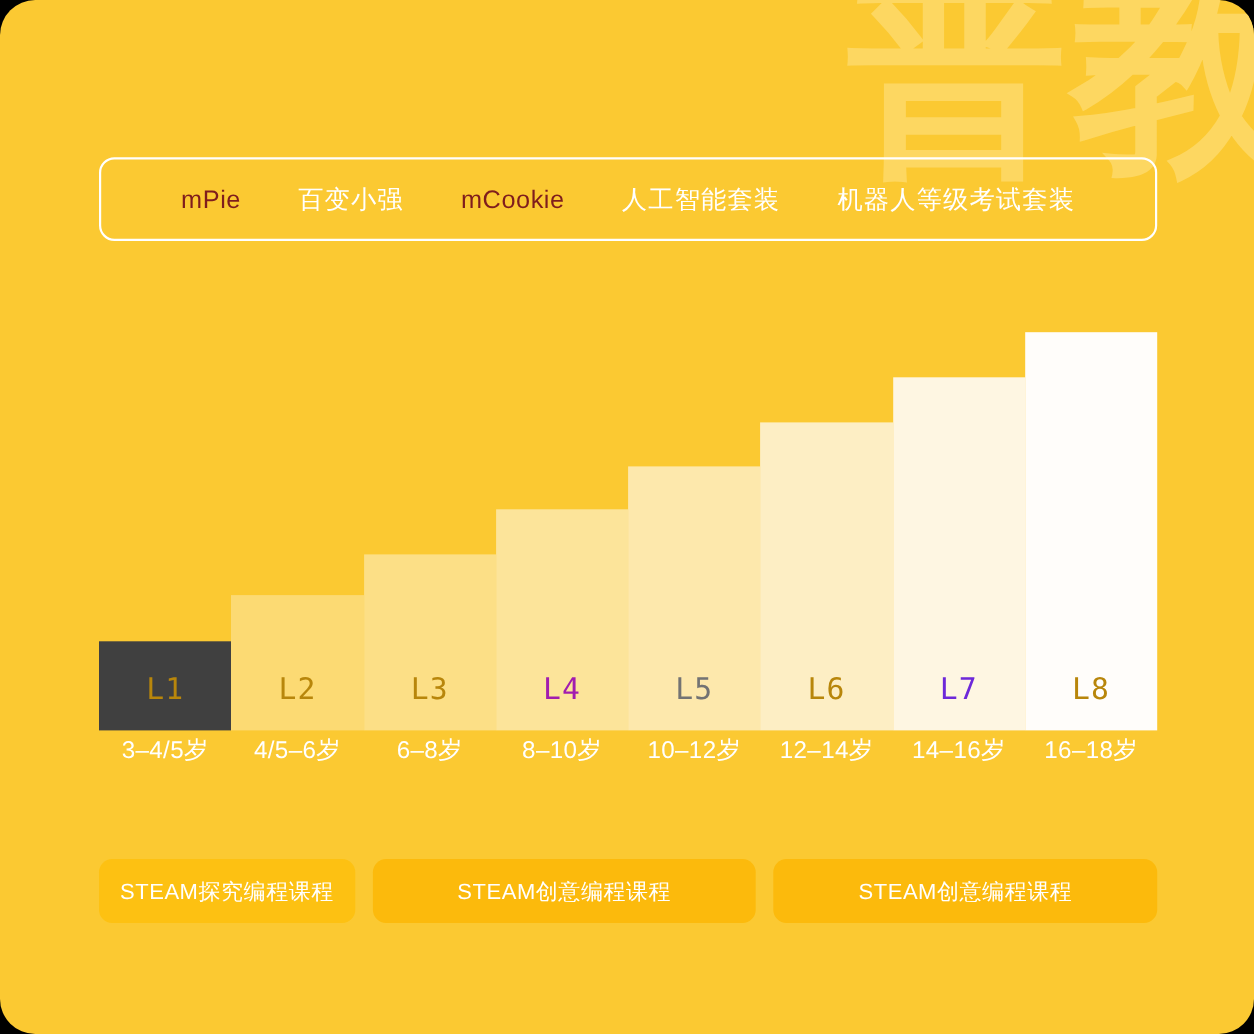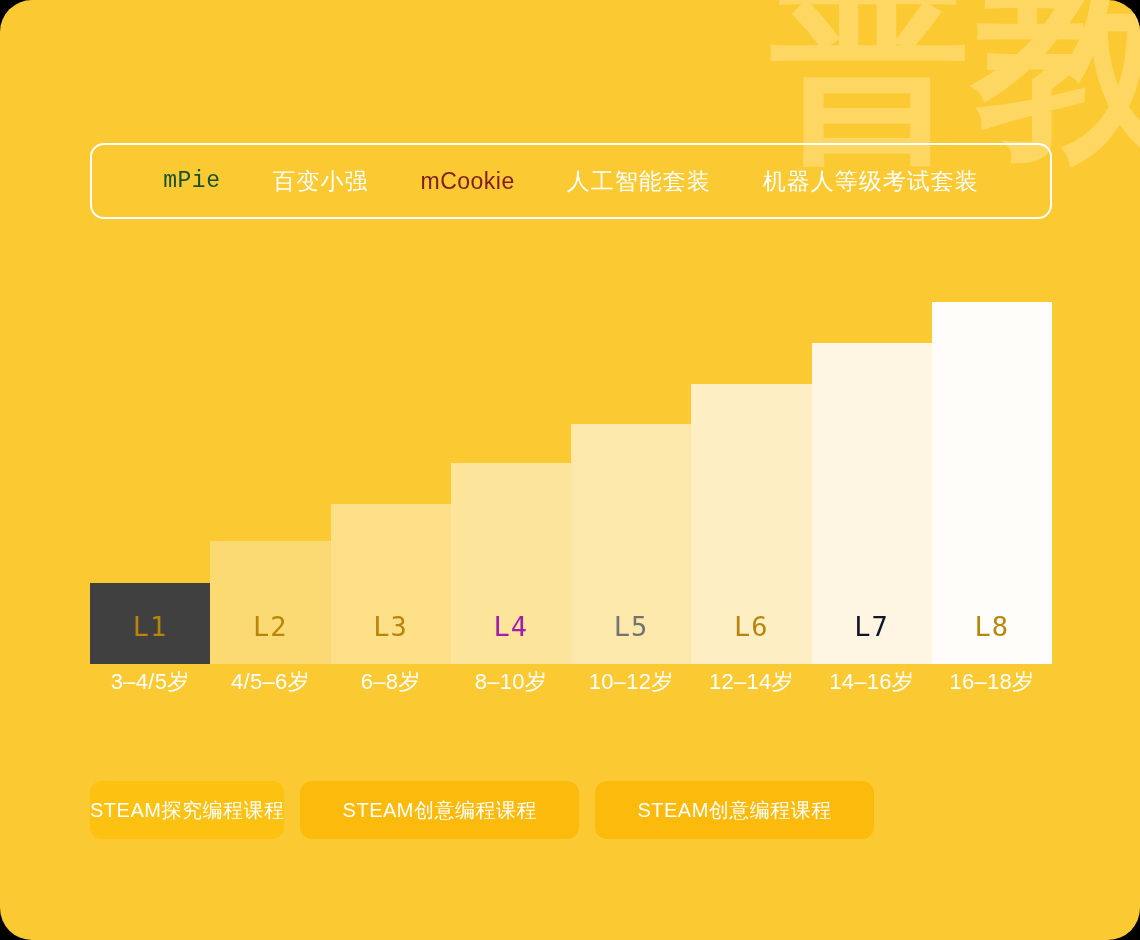--- a/index.html
+++ b/index.html
@@ -105,21 +105,21 @@
     font-size: 22px;
     white-space: nowrap;
     letter-spacing: 0.3px;
   }
 
   
   #courses {
     position: absolute;
     left: 90px;
     top: 781px;
-    width: 784px;
+    width: 962px;
     height: 58px;
     display: flex;
     gap: 16px;
     z-index: 2;
   }
   .course-btn {
     flex: 1 1 0;
     border-radius: 12px;
     display: flex;
     align-items: center;
@@ -134,21 +134,21 @@
   }
 </style>
 </head>
 <body>
 
 <div id="card" style="background: rgb(251, 201, 50); border-radius: 32px;">
 
   <div id="watermark" style="color: rgb(253, 215, 97);">普教</div>
 
   <div id="tabbar" style="border-color: rgb(255, 255, 255);">
-      <div class="tab" style="color: #14532d; font-family: Liberation Mono, monospace;">mPie</div>
+      <div class="tab" style="color: #7f1d1d;">mPie</div>
       <div class="tab cjk" style="color: rgb(255, 255, 255);">百变小强</div>
       <div class="tab" style="color: #7f1d1d;">mCookie</div>
       <div class="tab cjk" style="color: rgb(255, 255, 255);">人工智能套装</div>
       <div class="tab cjk" style="color: rgb(255, 255, 255);">机器人等级考试套装</div>
     </div>
 
   <div id="chart">
       <div class="bar" style="height: 21.2042%; background: #404040;">
         <span class="bar-label" style="color: rgb(184, 134, 11);">L1</span>
       </div>
@@ -161,21 +161,21 @@
       <div class="bar" style="height: 52.6178%; background: rgb(252, 228, 154);">
         <span class="bar-label" style="color: #a21caf;">L4</span>
       </div>
       <div class="bar" style="height: 62.8272%; background: rgb(253, 232, 172);">
         <span class="bar-label" style="color: #737373;">L5</span>
       </div>
       <div class="bar" style="height: 73.2984%; background: rgb(253, 238, 196);">
         <span class="bar-label" style="color: rgb(184, 134, 11);">L6</span>
       </div>
       <div class="bar" style="height: 84.0314%; background: rgb(254, 246, 226);">
-        <span class="bar-label" style="color: #0f172a;">L7</span>
+        <span class="bar-label" style="color: #6d28d9;">L7</span>
       </div>
       <div class="bar" style="height: 94.7644%; background: rgb(255, 253, 250);">
         <span class="bar-label" style="color: rgb(184, 134, 11);">L8</span>
       </div>
     </div>
 
   <div id="ages">
       <div class="age" style="color: rgb(255, 255, 255);">3–4/5岁</div>
       <div class="age" style="color: rgb(255, 255, 255);">4/5–6岁</div>
       <div class="age" style="color: rgb(255, 255, 255);">6–8岁</div>

